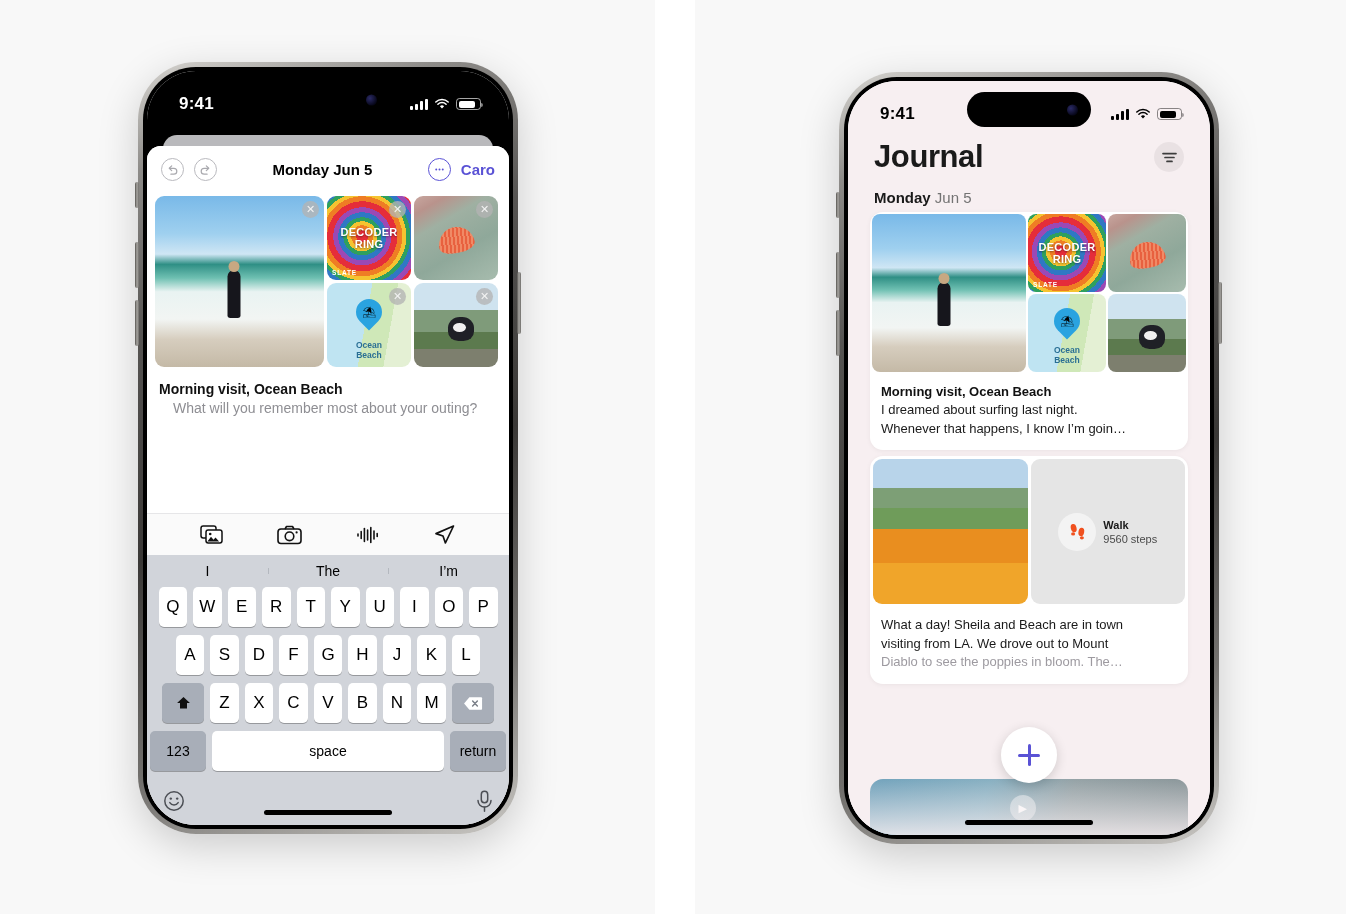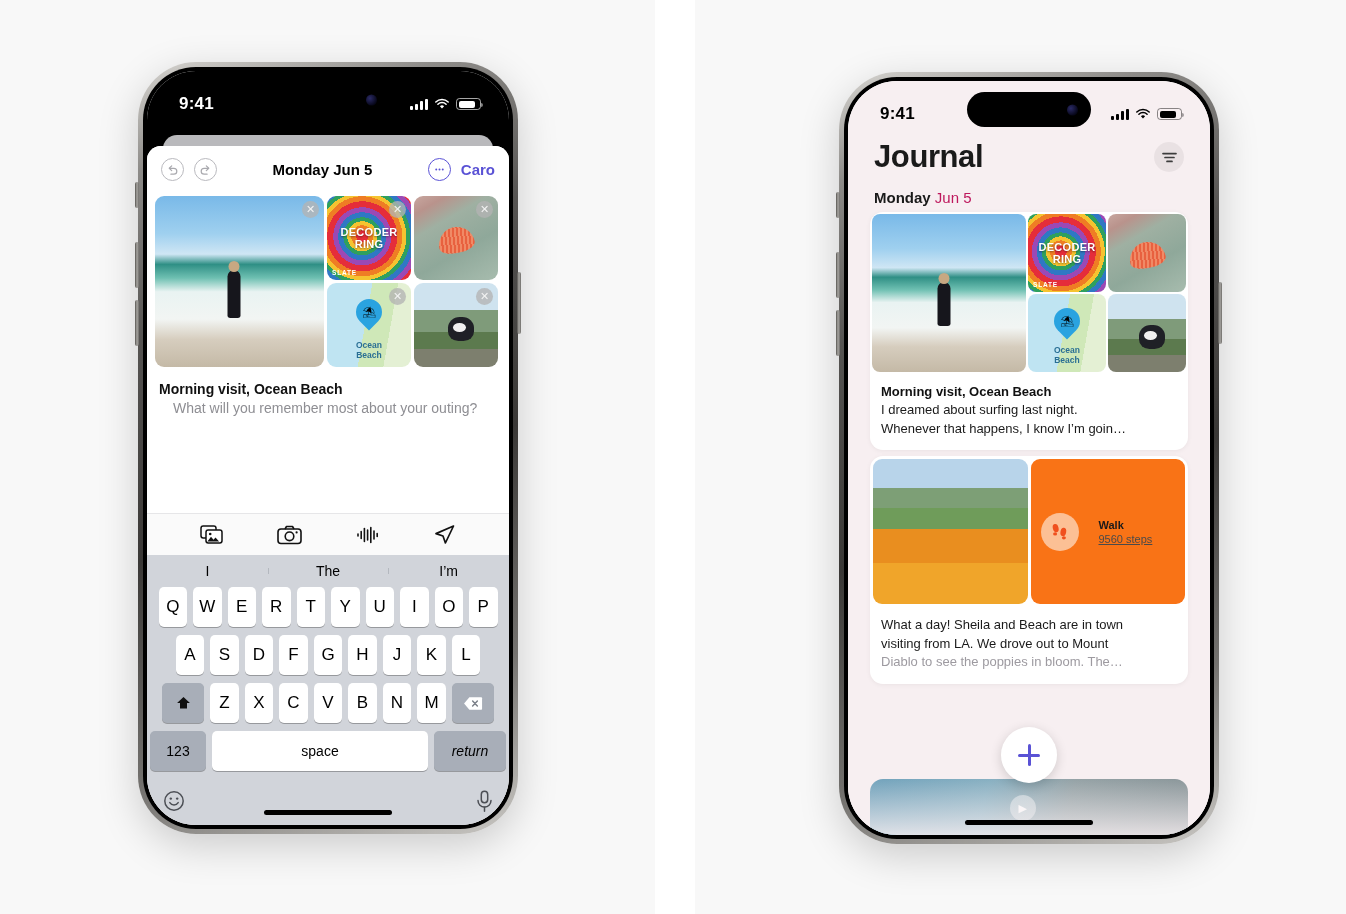--- a/index.html
+++ b/index.html
@@ -172,52 +172,52 @@
   .key {
     background:#fff; border-radius:5px; height:40px; width:28.5px;
     display:flex; align-items:center; justify-content:center;
     font-size:17px; color:#000; box-shadow:0 1px 0 rgba(0,0,0,.28);
   }
   .krow.r2 { padding:0 16px; }
   .krow.r3 { padding:0 3px; }
   .key.wide { width:42px; background:#a8aeb8; }
   .key.space { flex:1; width:auto; font-size:14px; }
   .key.sp123 { width:56px; background:#a8aeb8; font-size:14px; }
-  .key.ret  { width:72px; background:#a8aeb8; font-size:14px;font-style:italic; }
+  .key.ret  { width:56px; background:#a8aeb8; font-size:14px; }
   .kbbottom { height:44px; display:flex; align-items:center; justify-content:space-between; padding:0 16px; }
 
   
   .journal { position:absolute; inset:0; background:#f7eff1; overflow:hidden; }
   .j-header { padding: 58px 26px 0 26px; display:flex; align-items:center; justify-content:space-between; }
   .j-title { font-size:31px; font-weight:bold; color:#1a1a1a; letter-spacing:-.4px; }
   .filter-btn { width:30px; height:30px; border-radius:50%; background:rgba(0,0,0,.055);
                 display:flex; align-items:center; justify-content:center; }
   .j-daterow { padding: 14px 26px 6px 26px; font-size:15px; color:#1a1a1a; }
   .j-daterow b { font-weight:bold; }
-  .j-daterow span { color:#be185d; }
+  .j-daterow span { color:#737373; }
   .j-card { margin: 0 22px 6px 22px; background:#fff; border-radius:13px; overflow:hidden;
             box-shadow:0 1px 5px rgba(0,0,0,.055); }
   .j-grid { display:grid; grid-template-columns: 1fr 78px 78px; grid-template-rows:78px 78px; gap:2px; padding:2px; }
   .j-cell { position:relative; border-radius:8px; overflow:hidden; }
   .j-cell.big { grid-row: span 2; }
   .j-body { padding:9px 11px 12px 11px; }
   .j-body .t { font-size:13px; font-weight:bold; color:#111; line-height:1.42; }
   .j-body .p { font-size:13px; color:#1a1a1a; line-height:1.42; }
   .j-body .p.fade { color:#9d9aa0; }
 
   
   .j-grid2 { display:grid; grid-template-columns: 1fr 1fr; gap:3px; padding:3px; height:151px; }
   .flowers { border-radius:9px; background:
      linear-gradient(180deg,#b8d4ea 0 20%, #7d9f76 20% 34%, #6f9c5a 34% 48%, #e98e1f 48% 72%, #f0a52a 72% 100%); }
   .w-col { display:flex; flex-direction:column; gap:3px; }
-  .w-walk { flex:1; background:#f97316; border-radius:9px; display:flex; align-items:center; gap:20px; padding:0 10px; }
+  .w-walk { flex:1; background:#e5e5e5; border-radius:9px; display:flex; align-items:center; gap:7px; padding:0 10px;justify-content:center; }
   .w-circle { width:38px; height:38px; border-radius:50%; background:rgba(255,255,255,.55);
               display:flex; align-items:center; justify-content:center; flex-shrink:0; }
   .w-walk .lbl { font-size:11px; font-weight:bold; color:#1a1a1a; line-height:1.3; }
-  .w-walk .val { font-size:11px; color:#4a4a4a; line-height:1.3;text-decoration:underline; }
+  .w-walk .val { font-size:11px; color:#4a4a4a; line-height:1.3; }
   .w-map { flex:1; border-radius:9px; position:relative; overflow:hidden;
            background: linear-gradient(140deg,#d6edc6 0%, #c6e6b6 40%, #d9eecb 70%, #e7f3dc 100%); }
   .w-map .pin { position:absolute; left:50%; top:36%; transform:translate(-50%,-50%);
      width:24px; height:24px; border-radius:50%; background:#5cb832;
      display:flex; align-items:center; justify-content:center; }
   .w-map .pin::after { content:""; position:absolute; bottom:-5px; left:50%; transform:translateX(-50%);
      border-left:5px solid transparent; border-right:5px solid transparent; border-top:7px solid #5cb832; }
   .w-map .lbl { position:absolute; left:0; right:0; bottom:7px; text-align:center;
      font-size:10px; font-weight:600; color:#2f3f27; }
   .w-map .lake { position:absolute; right:14%; top:40%; width:14px; height:11px;

